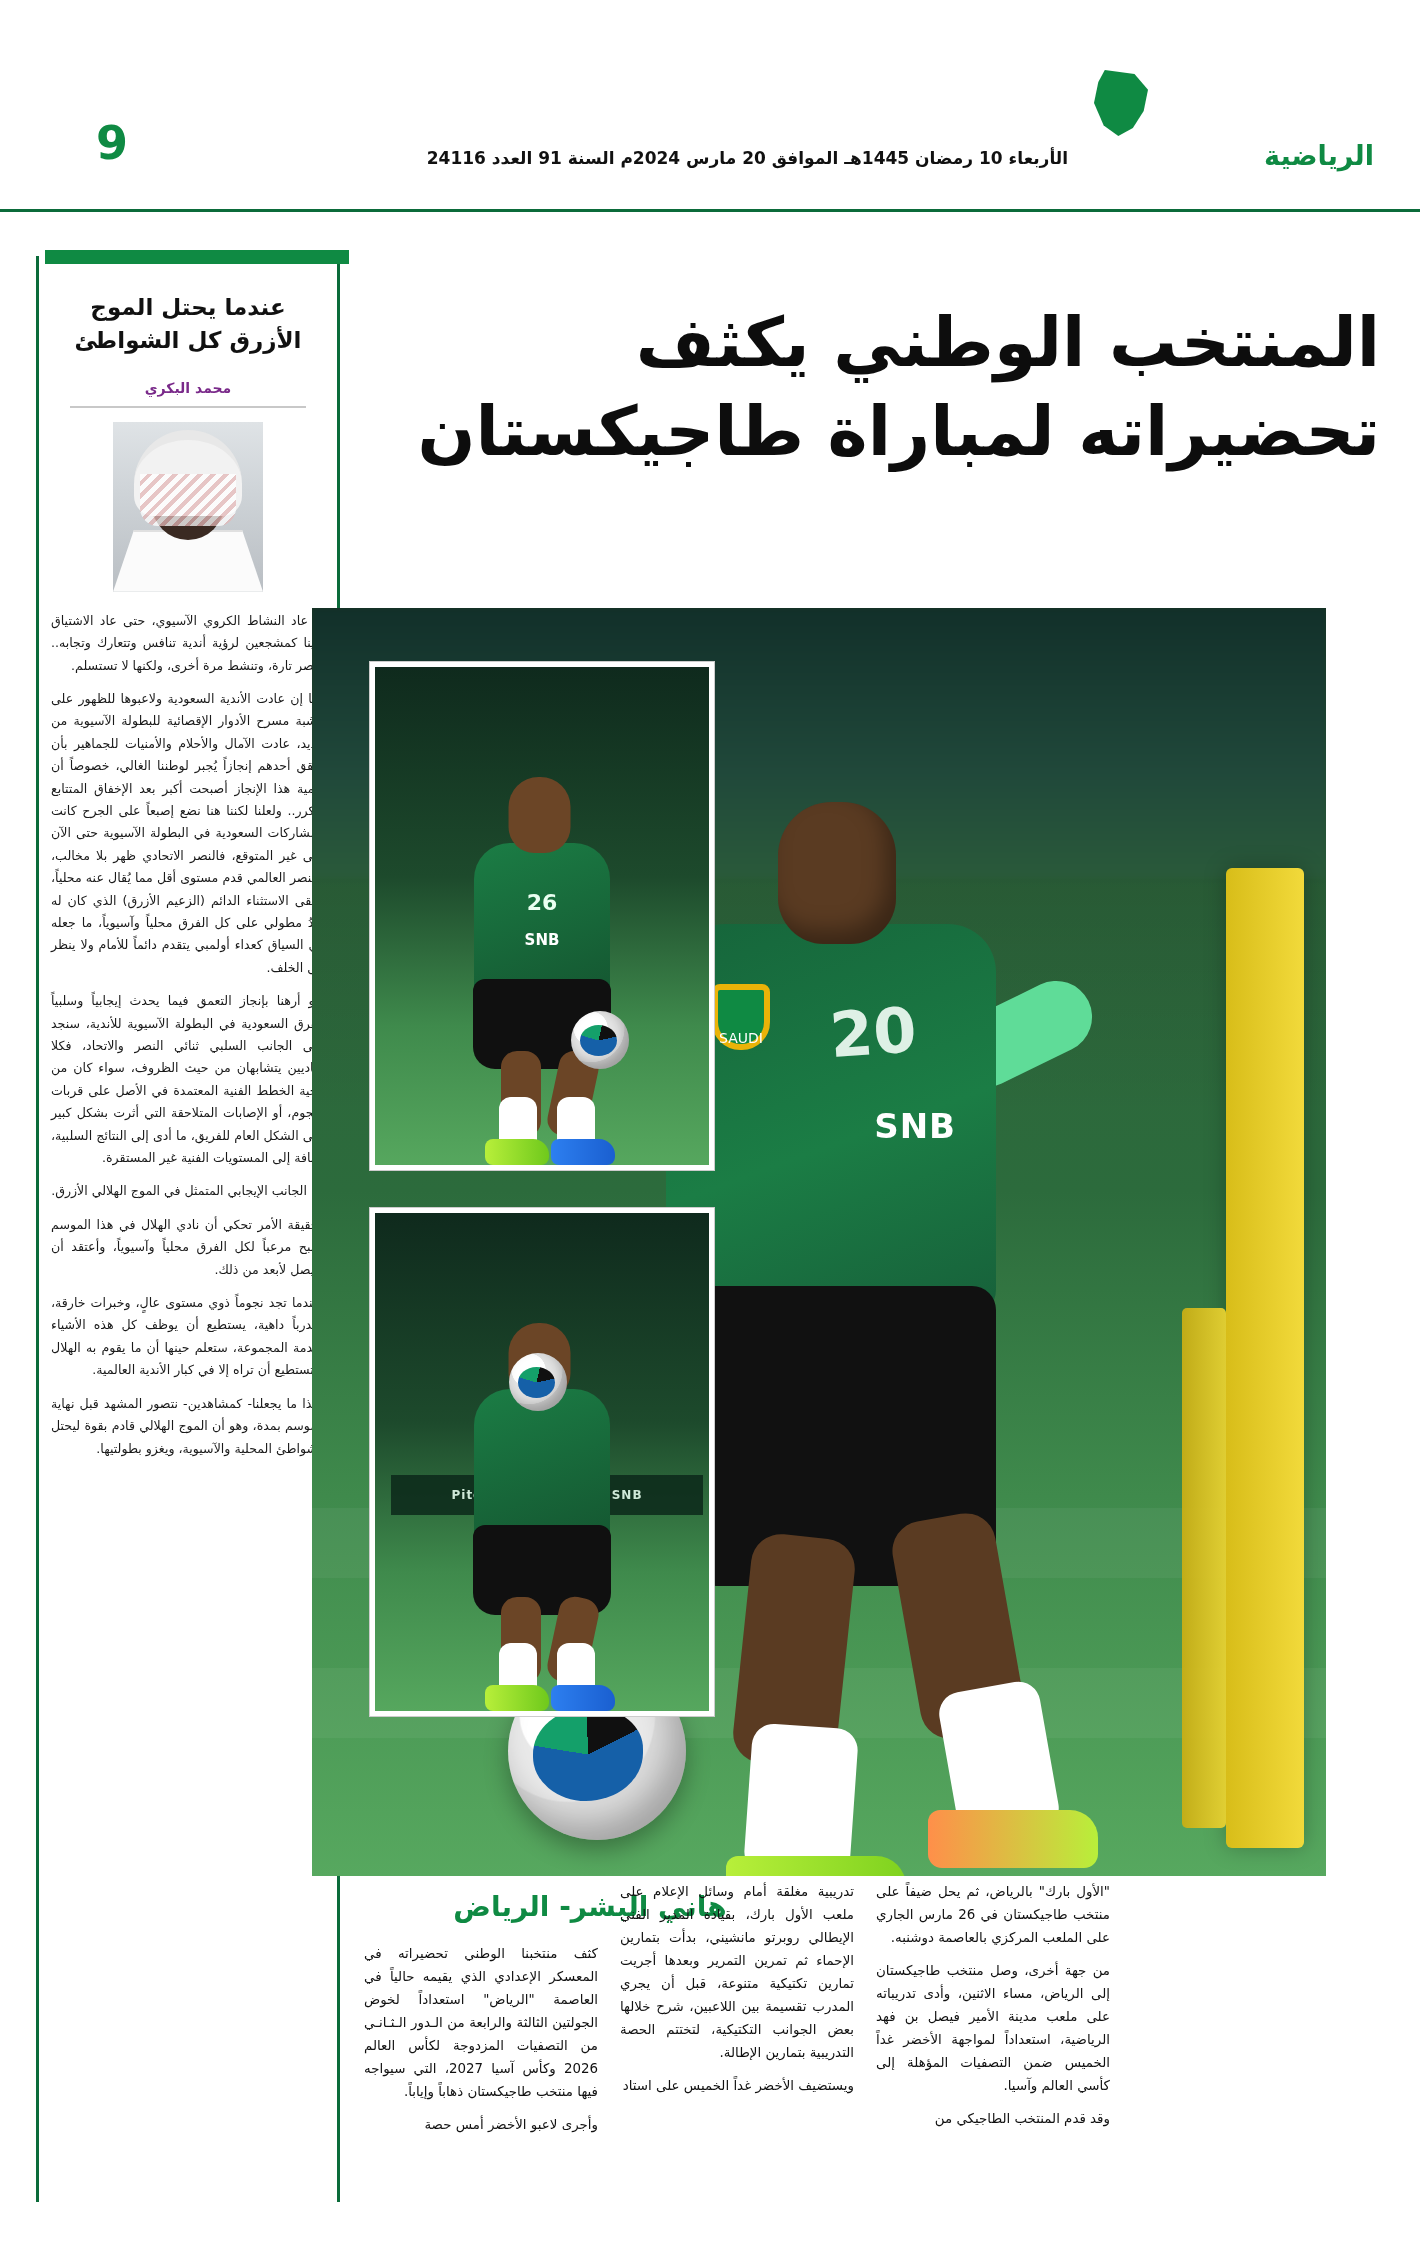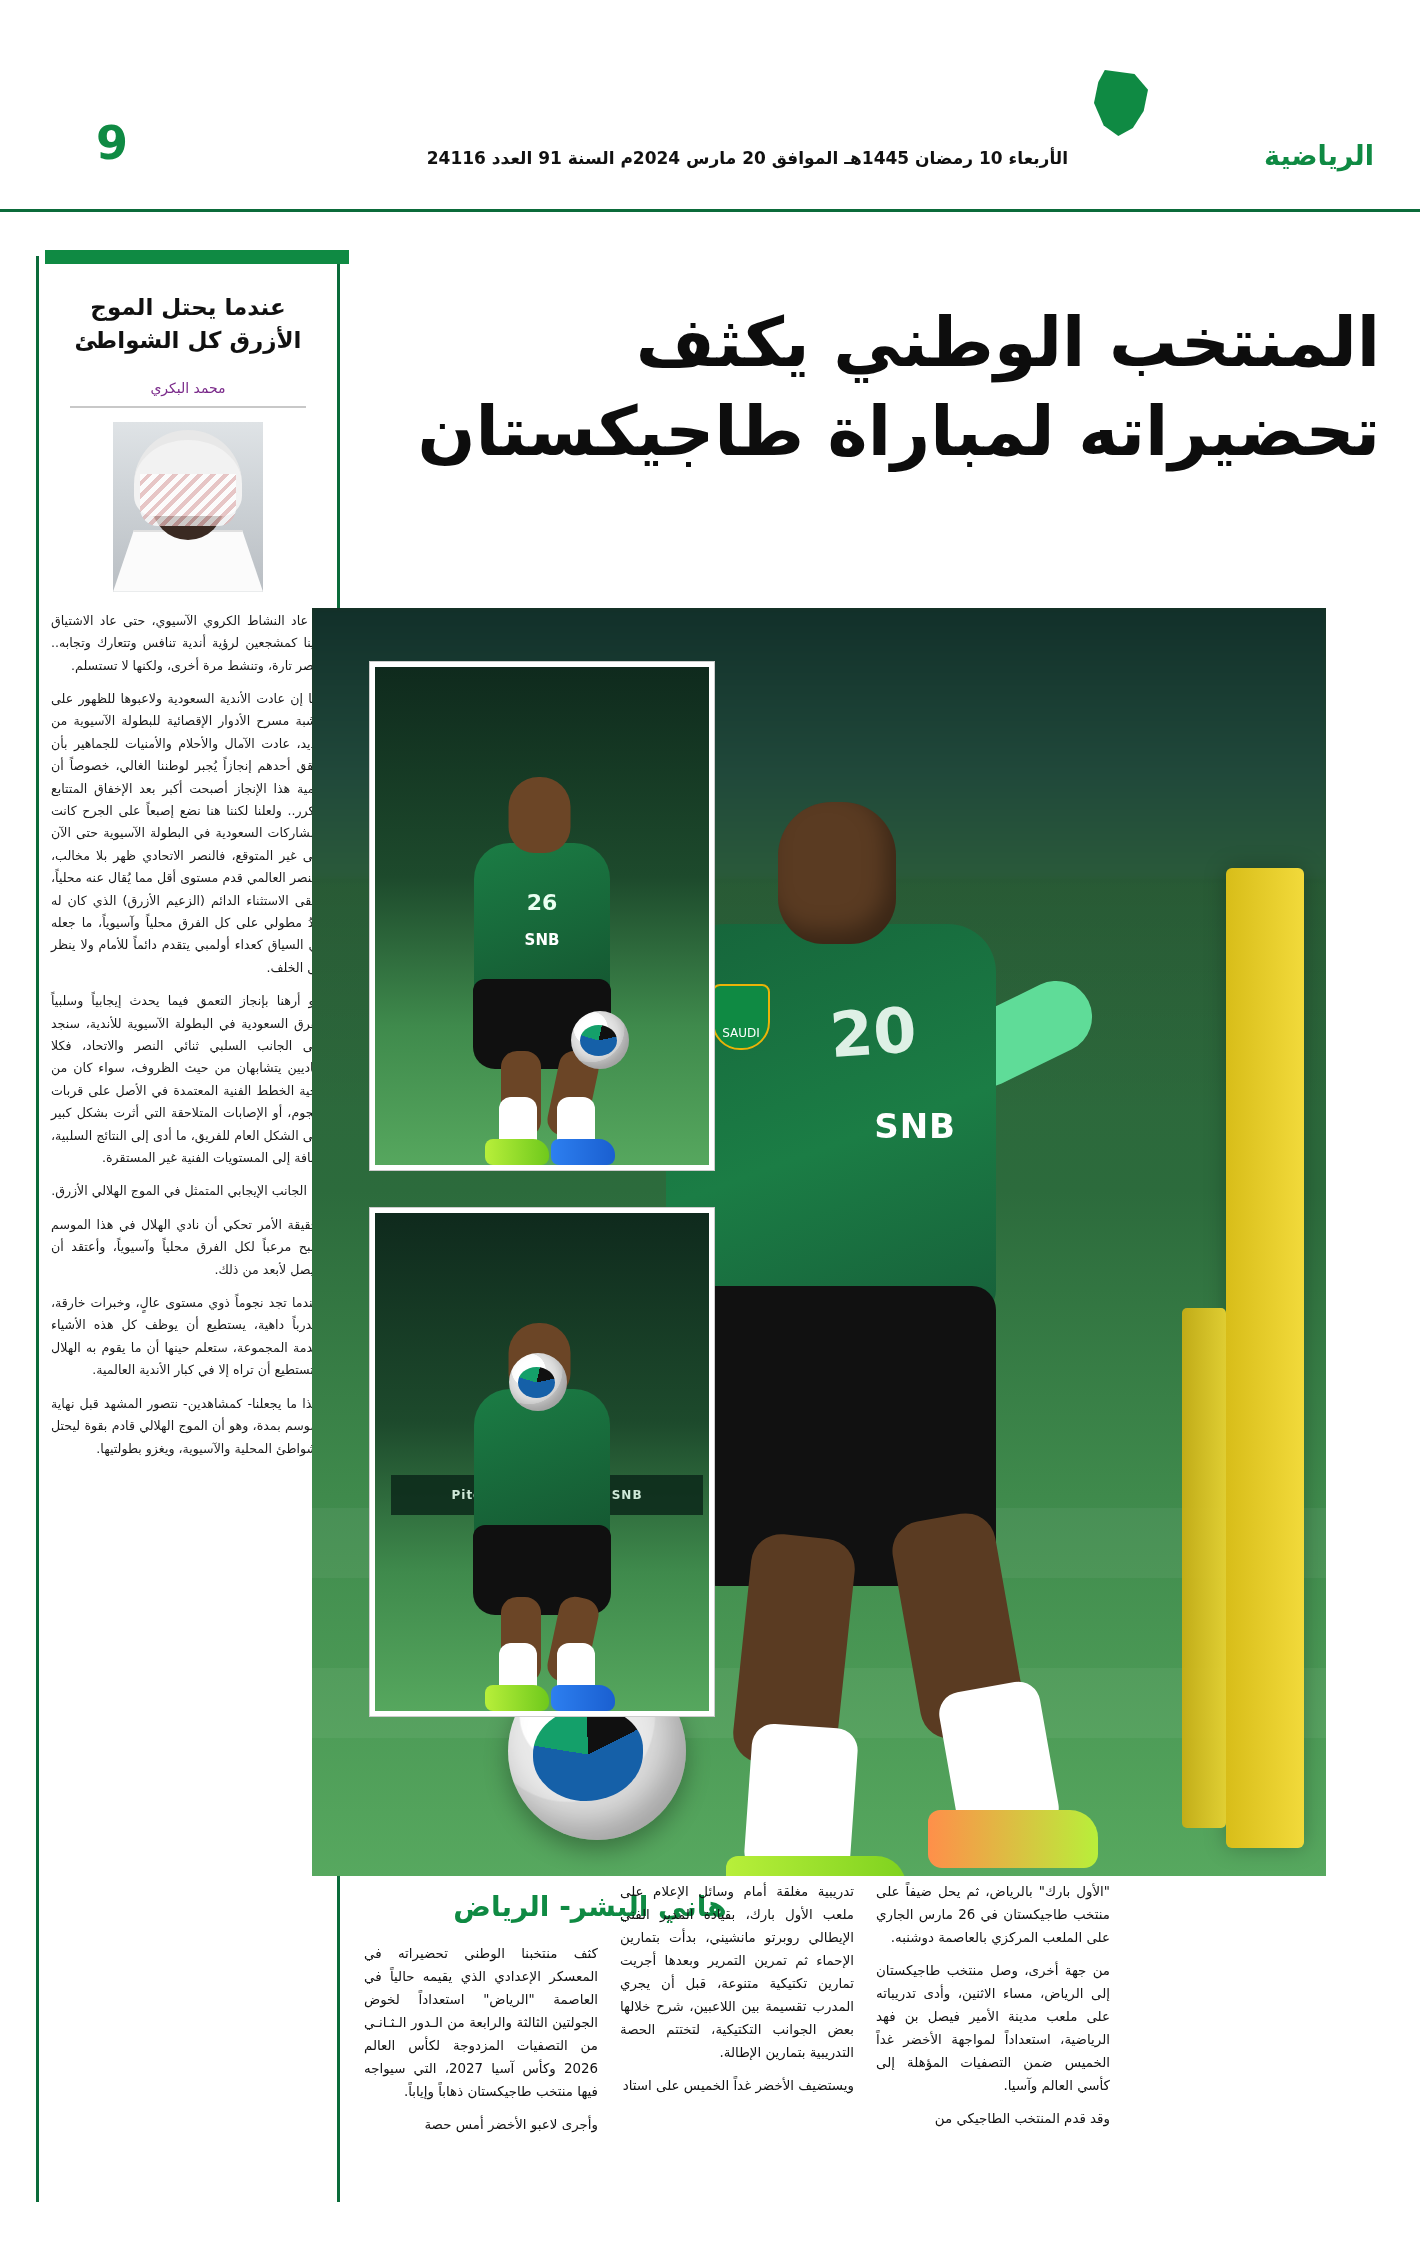--- a/index.html
+++ b/index.html
@@ -94,21 +94,21 @@
     font-weight: bold;
     color: #111;
     line-height: 1.45;
     text-align: center;
   }
   .opinion-author {
     margin-top: 22px;
     font-size: 14px;
     color: #7a2a8a;
     text-align: center;
-    font-weight: normal;
+    font-weight: bold;
   }
   .opinion-rule {
     margin: 10px auto 0 auto;
     width: 86%; height: 2px;
     background: #c8c8c8;
   }
   .opinion-photo {
     margin: 14px auto 0 auto;
     width: 150px; height: 170px;
     background: linear-gradient(180deg,#dfe3e6 0%, #cfd4d8 40%, #b9bec3 100%);
@@ -296,22 +296,22 @@
     font-size: 62px; font-weight: bold; color: #e9f7ee;
     transform: rotate(-4deg); opacity: .95;
   }
   .kit-brand {
     position:absolute; top: 360px; right: 190px;
     font-size: 34px; font-weight: bold; color:#fff; letter-spacing: 1px;
   }
   .kit-badge {
     position:absolute; top: 238px; right: 376px;
     width: 58px; height: 66px; border-radius: 8px 8px 28px 28px;
-    background: #0f8a43; border: 2px solid #eab308;
-    color:#fff; font-size: 12px; text-align:center; padding-top: 40px;
+    background: #0f8a43; border: 6px solid #eab308;
+    color:#fff; font-size: 14px; text-align:center; padding-top: 40px;
   }
   .ball-main {
     position:absolute; bottom: 36px; right: 640px;
     width: 178px; height: 178px; border-radius: 50%;
     background:
       radial-gradient(circle at 34% 30%, #fff 0 28%, #e9e9e9 29% 50%, #dcdcdc 51% 100%);
     box-shadow: inset -14px -16px 30px rgba(0,0,0,.25), 0 10px 24px rgba(0,0,0,.3);
     overflow: hidden;
   }
   .ball-main:before {

